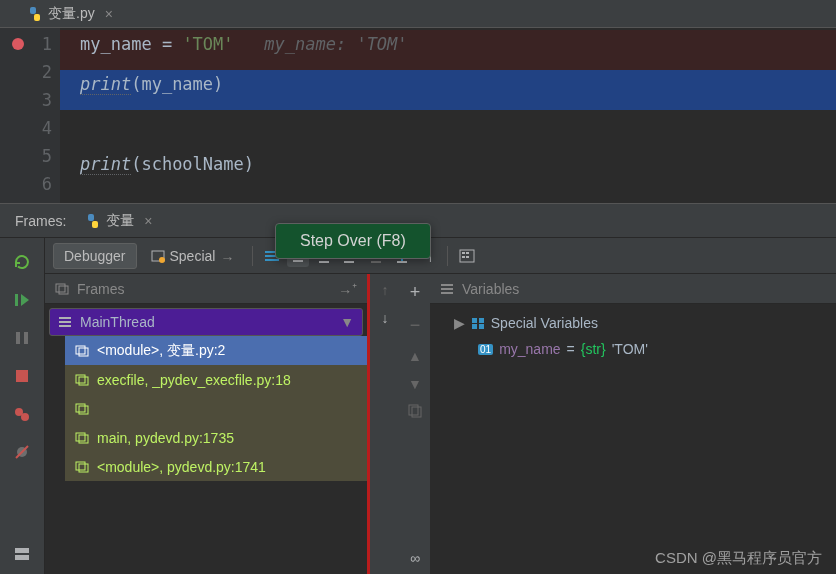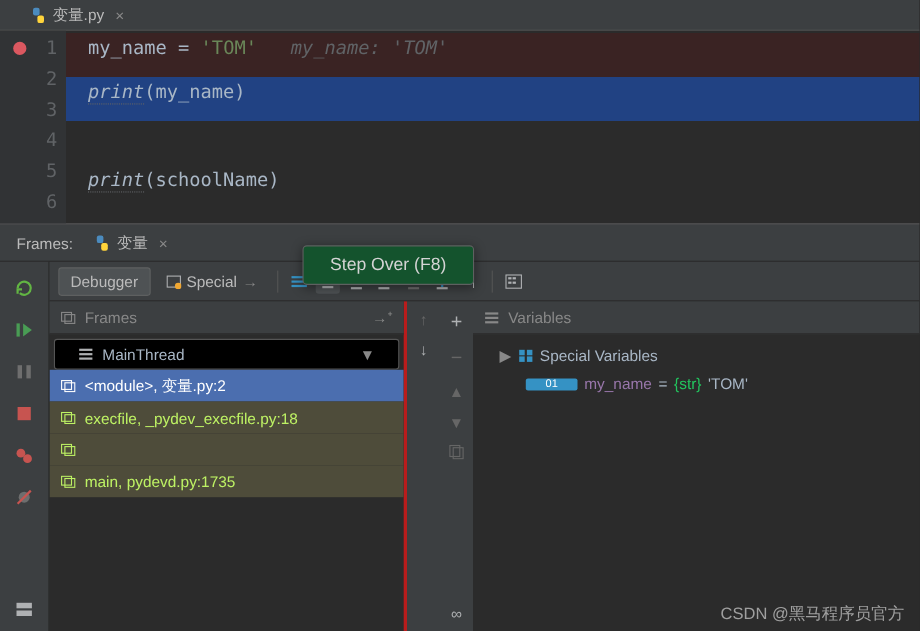--- a/index.html
+++ b/index.html
@@ -145,31 +145,31 @@
   display: flex;
   align-items: center;
   padding: 0 10px;
   gap: 8px;
   color: #888;
   border-bottom: 1px solid #282828;
 }
 .panel-head .title { flex: 1; }
 .thread-select {
   height: 28px;
-  background: #000000;
-  display: flex;
-  align-items: center;
-  padding: 0 21px;
+  background: #4c1d95;
+  display: flex;
+  align-items: center;
+  padding: 0 8px;
   gap: 8px;
   border: 1px solid #555;
   margin: 4px 4px 0 4px;
   border-radius: 3px;
 }
 .thread-select .name { flex: 1; }
-.frame-list { flex: 1; overflow: hidden; }
+.frame-list { flex: 1; overflow: hidden; margin-left: 20px; }
 .mid-tools {
   width: 30px;
   background: #3c3f41;
   display: flex;
   flex-direction: column;
   align-items: center;
   gap: 12px;
   padding-top: 8px;
 }
 .frame {
@@ -404,20 +404,27 @@
                 <rect x="4" y="3" width="9" height="8" fill="none" stroke="currentColor"></rect>
               </svg>
             </div>
             <div class="frame">
               <svg width="14" height="12">
                 <rect x="1" y="1" width="9" height="8" fill="none" stroke="currentColor"></rect>
                 <rect x="4" y="3" width="9" height="8" fill="none" stroke="currentColor"></rect>
               </svg>
               <span>main, pydevd.py:1735</span>
             </div>
+            <div class="frame">
+              <svg width="14" height="12">
+                <rect x="1" y="1" width="9" height="8" fill="none" stroke="currentColor"></rect>
+                <rect x="4" y="3" width="9" height="8" fill="none" stroke="currentColor"></rect>
+              </svg>
+              <span>&lt;module&gt;, pydevd.py:1741</span>
+            </div>
           </div>
       </div>
 
       <div class="mid-tools">
         <span style="color:#666">↑</span>
         <span style="color:#afb1b3">↓</span>
       </div>
       <div class="mid-tools">
         <span style="color:#afb1b3;font-size:18px">+</span>
         <span style="color:#666;font-size:18px">−</span>
@@ -446,21 +453,21 @@
             <span style="color:#888">▶</span>
             <svg width="14" height="12">
                 <rect x="1" y="1" width="5" height="5" fill="#3592c4"></rect>
                 <rect x="8" y="1" width="5" height="5" fill="#3592c4"></rect>
                 <rect x="1" y="7" width="5" height="5" fill="#3592c4"></rect>
                 <rect x="8" y="7" width="5" height="5" fill="#3592c4"></rect>
               </svg>
             <span>Special Variables</span>
           </div>
           <div class="var-row var-row2">
-            <span style="background:#3592c4;color:#fff;font-size:10px;padding:0 18px;border-radius:2px">01</span>
+            <span style="background:#3592c4;color:#fff;font-size:10px;padding:0 2px;border-radius:2px">01</span>
             <span class="var-name">my_name</span>
             <span>=</span>
             <span class="var-type">{str}</span>
             <span class="var-val">'TOM'</span>
           </div>
         </div>
       </div>
     </div>
   </div>
 </div>

